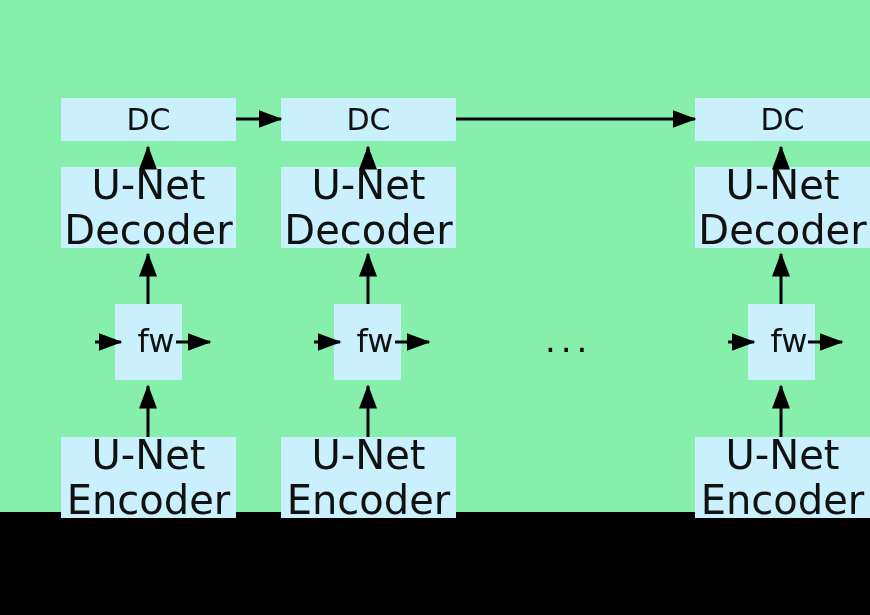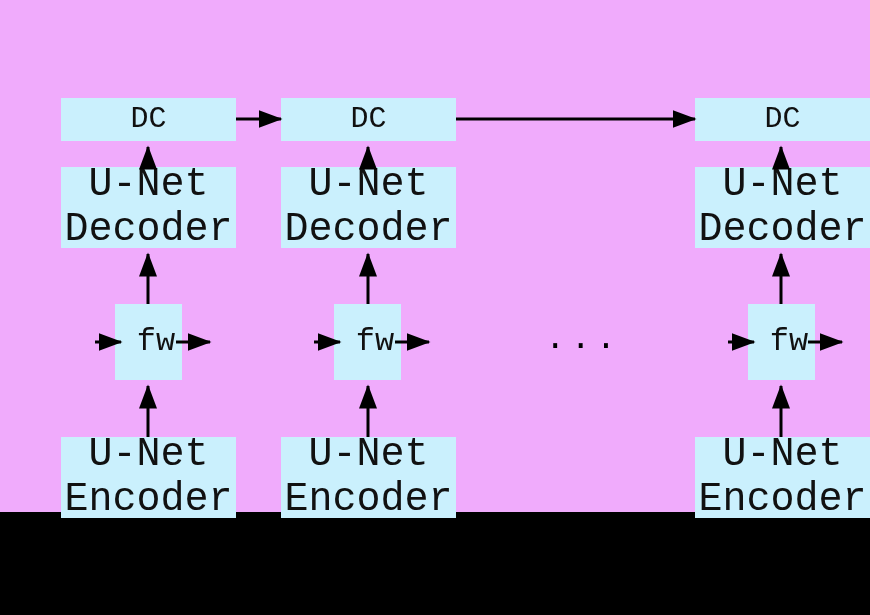--- a/index.html
+++ b/index.html
@@ -8,22 +8,21 @@
     width:870px;height:615px;
     background:#000000;
     font-family:"DejaVu Sans", sans-serif;
     overflow:hidden;
     position:relative;
   }
   #canvas{
     position:absolute;
     left:0;top:0;
     width:870px;height:512px;
-    background:#f0abfc;
-    font-family:Liberation Mono, monospace;
+    background:#86efac;
   }
   .node{
     position:absolute;
     background:#caf0fd;
     color:#111111;
     display:flex;
     align-items:center;
     justify-content:center;
     text-align:center;
     line-height:1.12;

